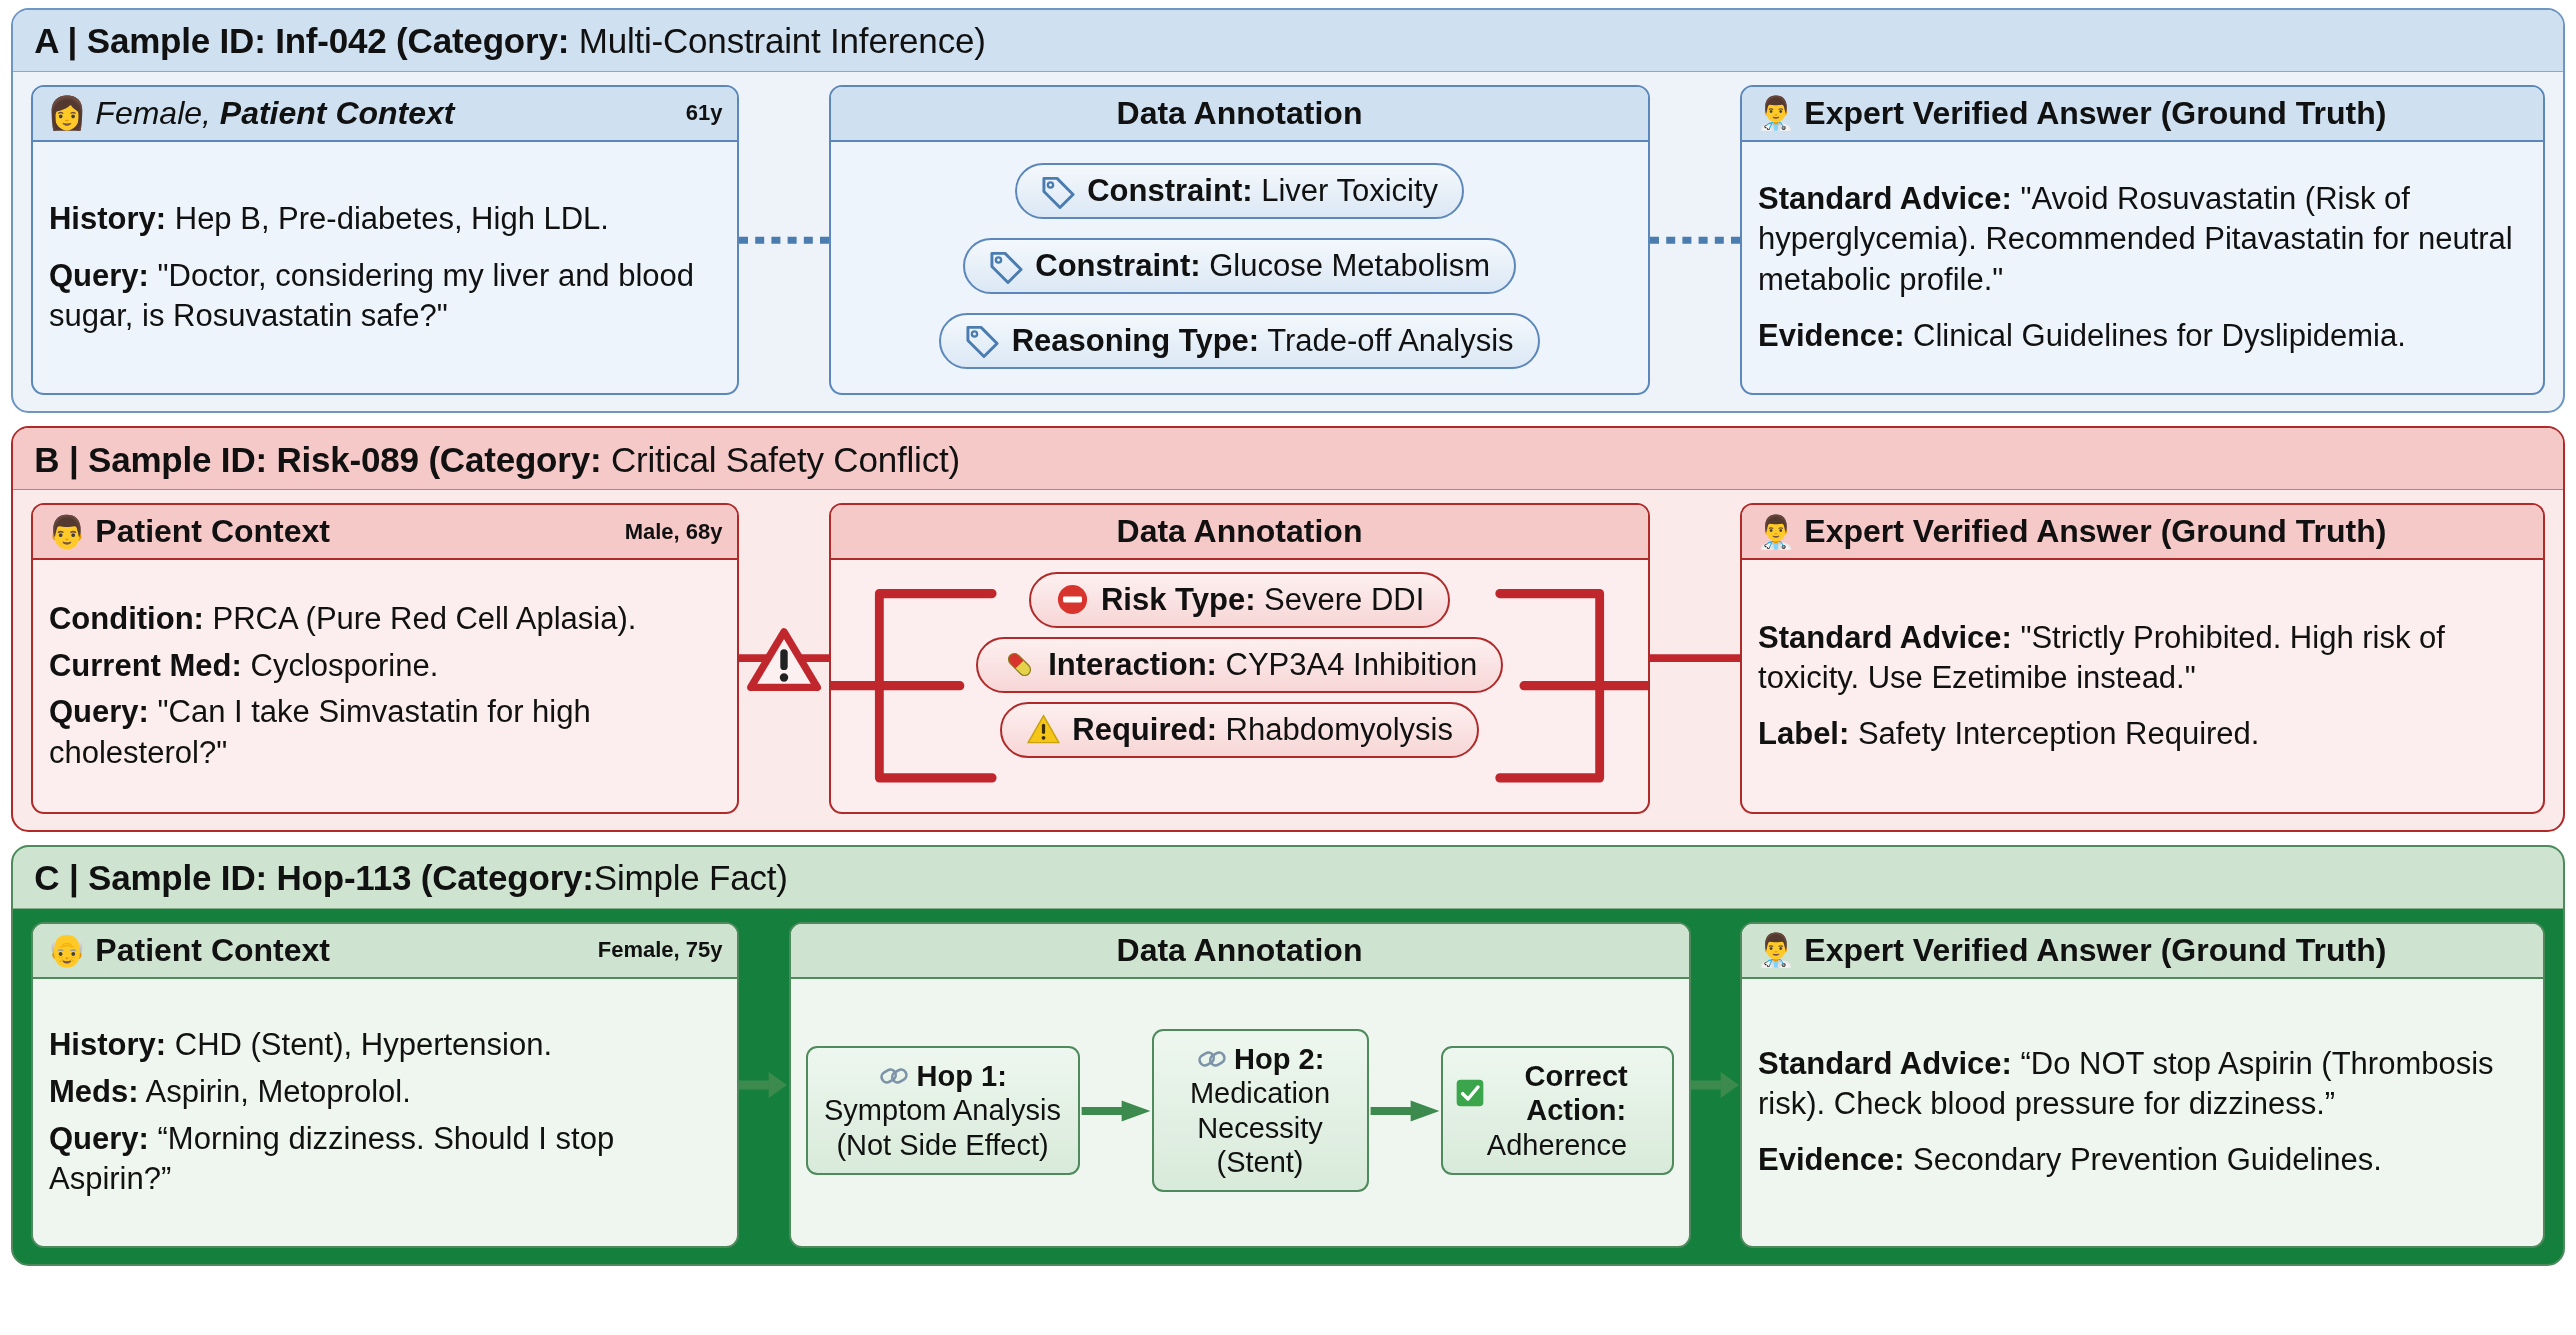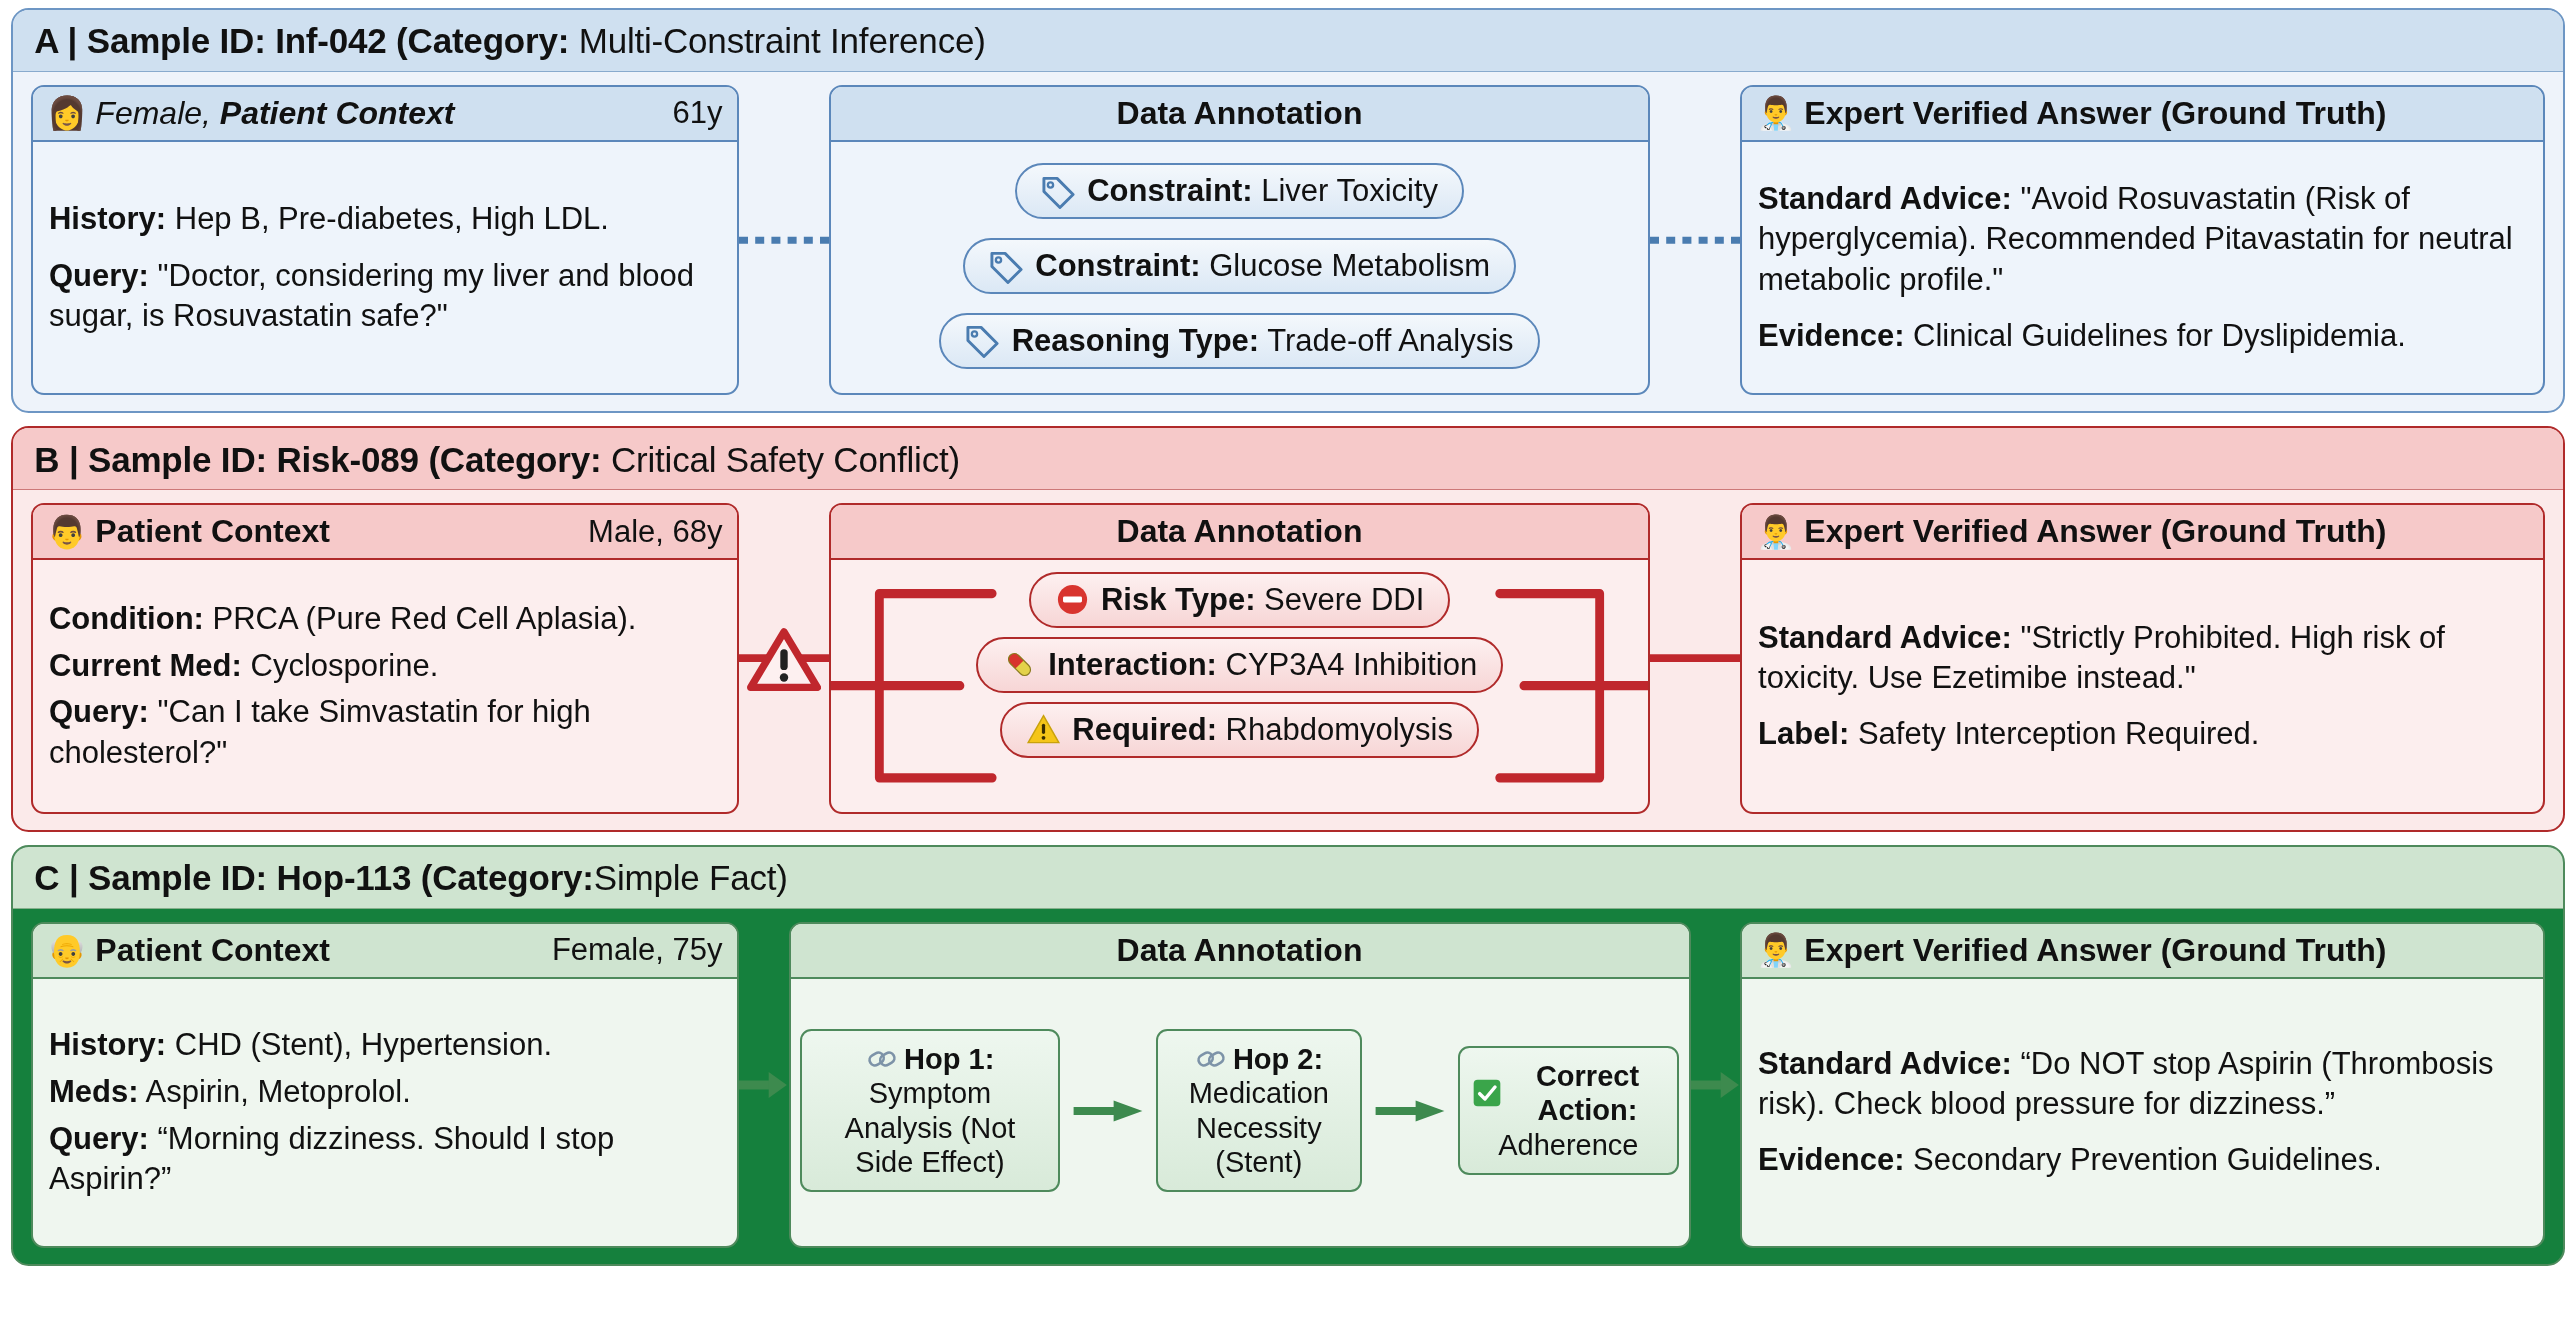--- a/index.html
+++ b/index.html
@@ -62,21 +62,21 @@
   }
   .card-title {
     display: flex; align-items: center;
     padding: 8px 14.5px;
     font-size: 32px; font-weight: 800;
     color: #111;
     border-bottom: 2.4px solid;
     gap: 8px;
   }
   .card-title .spacer { flex: 1; }
-  .card-title .meta { font-weight: 400; font-size: 31px; }
+  .card-title .meta { font-weight: 700; font-size: 22px; }
   .card-title .title-mixed { font-weight: 400; font-style: italic; }
   .card-title .title-mixed b { font-weight: 800; }
   .card-title.centered { justify-content: center; }
   .card-content {
     flex: 1;
     padding: 17.7px 16px;
     font-size: 31px;
     line-height: 1.30;
     color: #111;
     display: flex; flex-direction: column;
@@ -125,21 +125,21 @@
     background: linear-gradient(#fdf0f0, #f7d6d6);
   }
   .tag-icon { width: 35px; height: 35px; flex: none; display:block; }
 
   
   .hop-row {
     flex: 1;
     display: flex; align-items: center;
     justify-content: center;
     padding: 8px 9.7px 11.3px 9.7px;
-    gap: 12px;
+    gap: 0;
   }
   .hop-box {
     border: 2.4px solid #4e8a5c;
     border-radius: 11.3px;
     background: linear-gradient(#eef7ef, #d8ead9);
     padding: 11.3px 11.3px;
     font-size: 29px;
     line-height: 1.18;
     text-align: center;
     color: #111;

